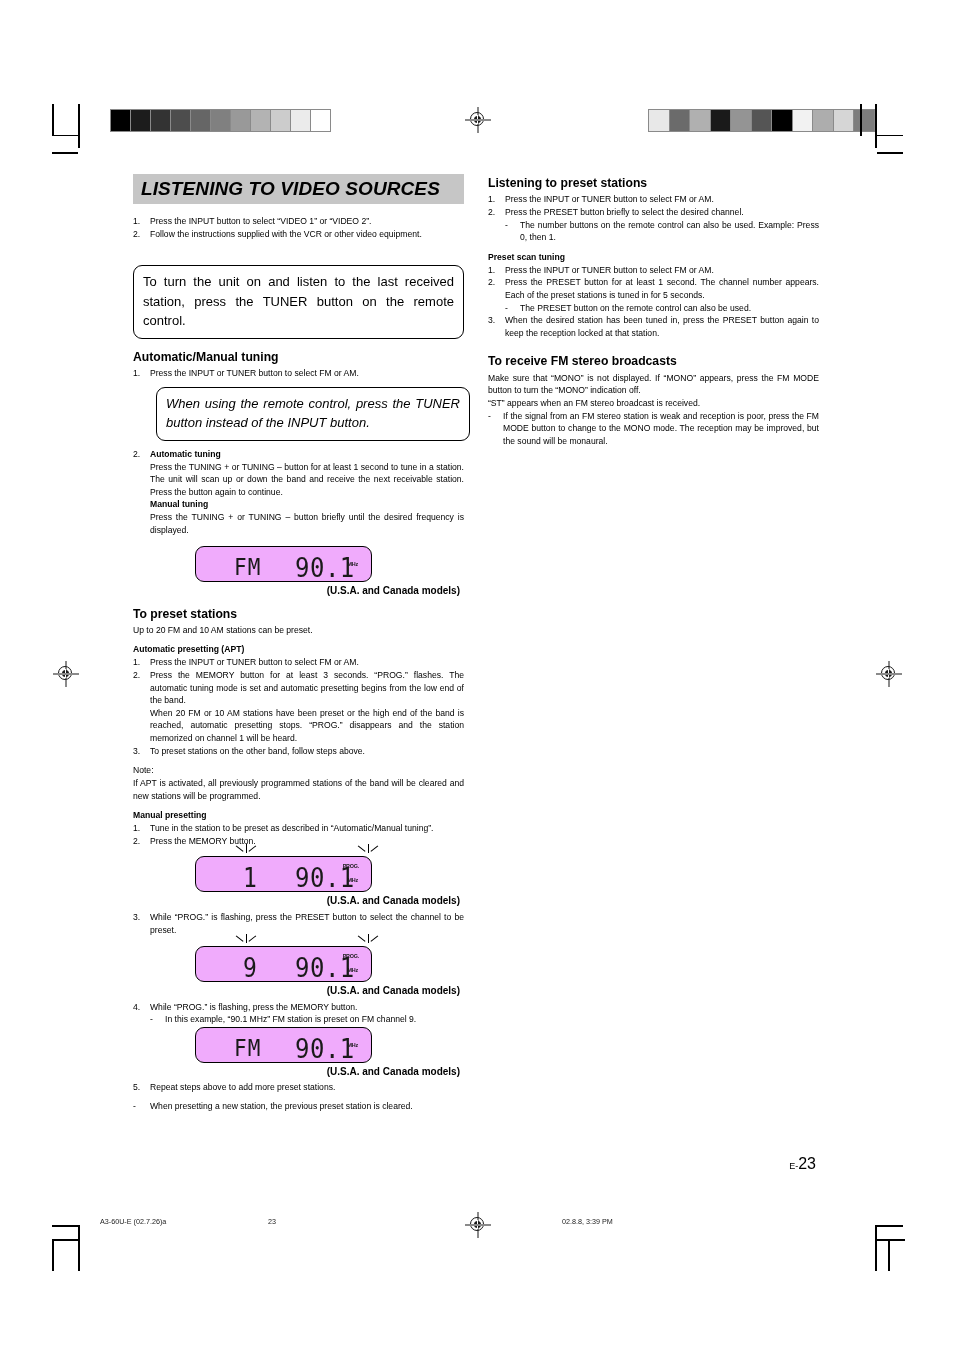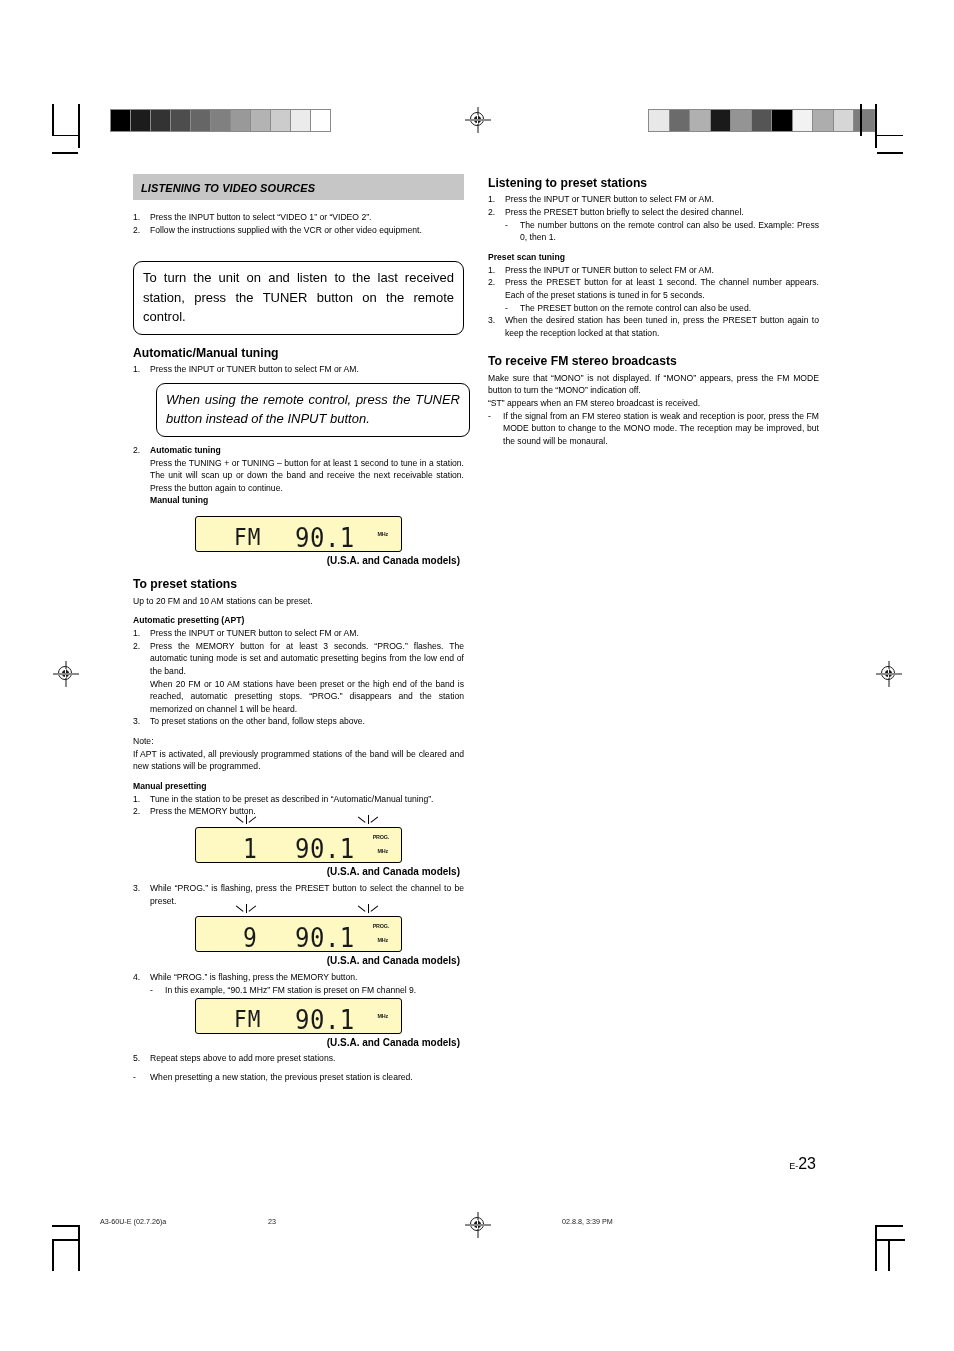--- a/index.html
+++ b/index.html
@@ -90,21 +90,21 @@
   .col-right { left: 488px; top: 176px; }
 
   .section-bar {
     background: #c6c6c6;
     padding: 4px 0 4px 8px;
     margin-bottom: 11px;
   }
   .section-bar .t {
     font-weight: bold;
     font-style: italic;
-    font-size: 11px;
+    font-size: 19px;
     letter-spacing: 0.1px;
   }
 
   h3.heading {
     font-size: 12.2px;
     font-weight: bold;
     margin: 0 0 2px 0;
     line-height: 1.25;
   }
   h4.subheading {
@@ -160,26 +160,26 @@
     display: flex;
     flex-direction: column;
     align-items: center;
   }
   .lcd-wrap {
     position: relative;
     width: 207px;
   }
   .lcd {
     position: relative;
-    width: 207px;
+    width: 177px;
     height: 36px;
     border: 1.1px solid #000;
-    border-radius: 3px;
+    border-radius: 9px;
     box-sizing: border-box;
-    background: #fef9c3;
+    background: #f0abfc;
   }
   .lcd .seg {
     position: absolute;
     font-family: "DejaVu Sans Mono", monospace;
     color: #1a1a1a;
     white-space: nowrap;
   }
   .lcd .band {
     left: 38px; top: 7px;
     font-size: 21px;
@@ -378,20 +378,21 @@
     </div>
 
     <div class="spacer-sm"></div>
 
     <div class="row">
       <span class="marker">2.</span>
       <span class="txt nojust">
         <h4 class="subheading">Automatic tuning</h4>
         <p class="body">Press the TUNING + or TUNING – button for at least 1 second to tune in a station. The unit will scan up or down the band and receive the next receivable station. Press the button again to continue.</p>
         <h4 class="subheading">Manual tuning</h4>
+        <p class="body">Press the TUNING + or TUNING – button briefly until the desired frequency is displayed.</p>
       </span>
     </div>
 
     <div class="lcd-fig">
       <div class="lcd-wrap">
         <div class="lcd">
           <span class="seg band">FM</span>
           <span class="seg freq">90.1</span>
           <span class="seg mhz only">MHz</span>
         </div>

